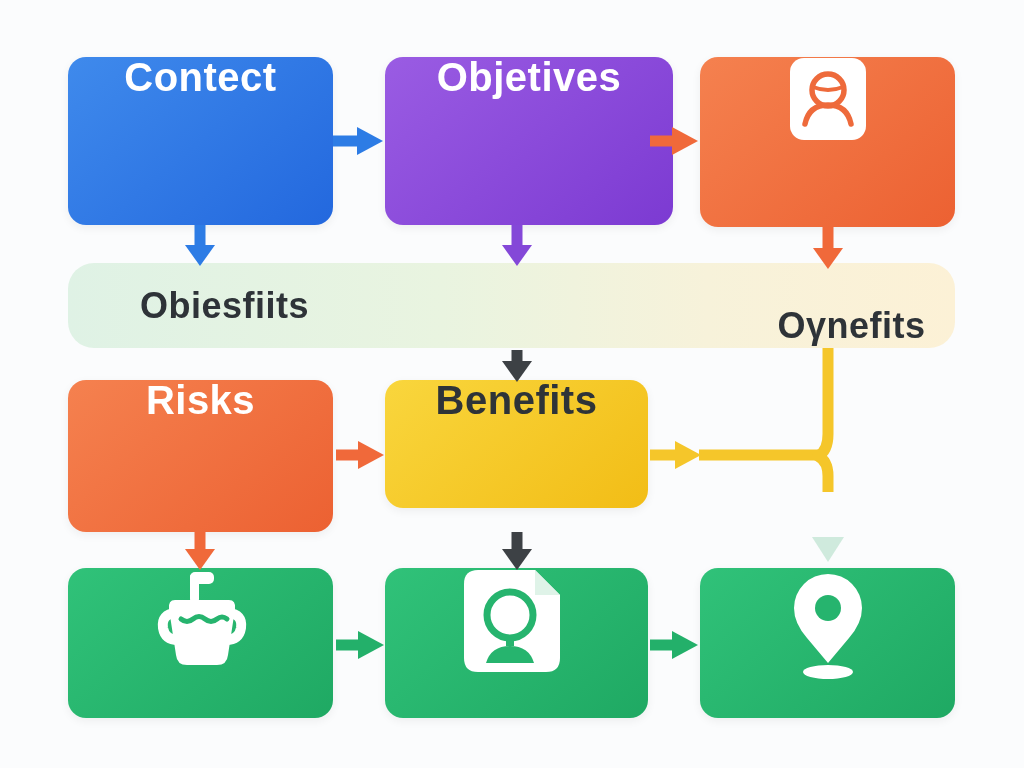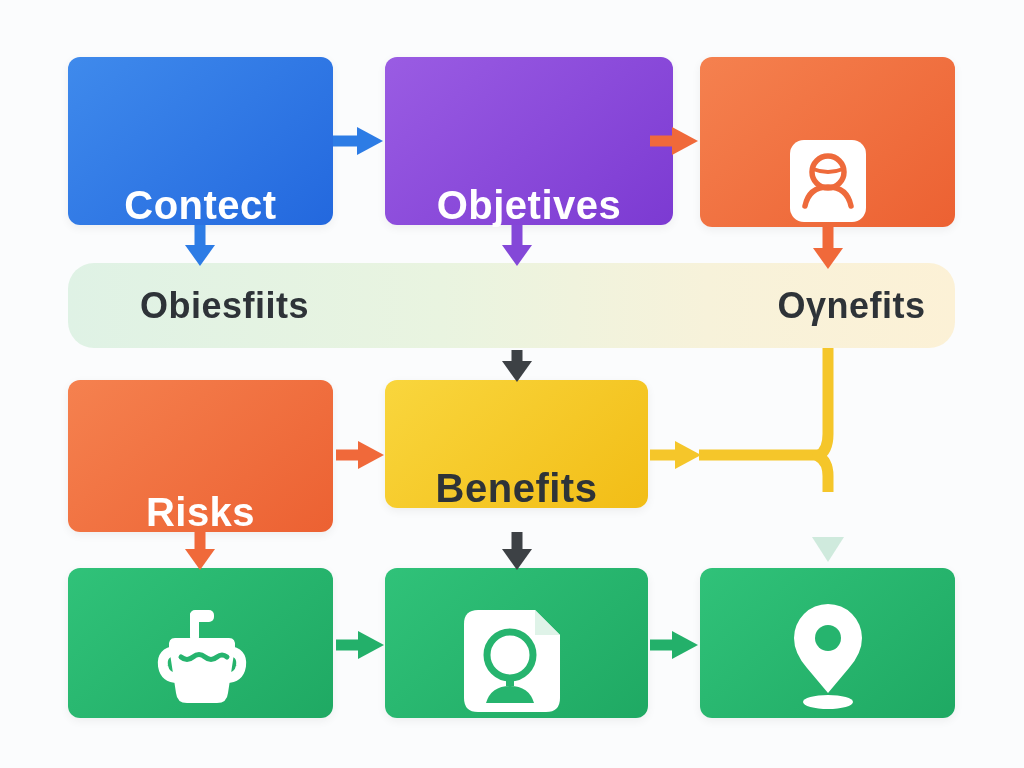--- a/index.html
+++ b/index.html
@@ -2,22 +2,22 @@
 <html><head>
 <meta charset="utf-8">
 <style>
   html,body{margin:0;padding:0;background:#ffffff;}
   #canvas{
     position:relative;width:1024px;height:768px;overflow:hidden;
     background:#fbfcfd;
     font-family:"Liberation Sans", sans-serif;
   }
   .box{
-    position:absolute;border-radius:12px;
-    display:flex;align-items:flex-end;justify-content:center;
+    position:absolute;border-radius:18px;
+    display:flex;align-items:flex-start;justify-content:center;
     box-shadow:0 3px 10px rgba(0,0,0,.06);
   }
   .box .label{font-weight:bold;font-size:40px;letter-spacing:.5px;line-height:1;}
   .light-text{color:#ffffff;}
   .dark-text{color:#2e3338;}
   .box-blue  {background:linear-gradient(140deg,#3f8aec 0%,#2368de 100%);}
   .box-purple{background:linear-gradient(140deg,#9a5ce3 0%,#7c3ad2 100%);}
   .box-orange{background:linear-gradient(140deg,#f5814f 0%,#ec6132 100%);}
   .box-yellow{background:linear-gradient(140deg,#f9d63d 0%,#f2bd16 100%);}
   .box-green {background:linear-gradient(140deg,#30c279 0%,#1fa963 100%);}
@@ -53,21 +53,21 @@
         <rect x="1" y="1" width="76" height="82" rx="14" fill="#ffffff"></rect>
         <circle cx="39" cy="33" r="16" fill="none" stroke="#ee6a3b" stroke-width="5.5"></circle>
         <path d="M24 30 Q39 36 54 30" fill="none" stroke="#ee6a3b" stroke-width="4"></path>
         <path d="M16 67 Q20 48 39 48 Q58 48 62 67" fill="none" stroke="#ee6a3b" stroke-width="5.5" stroke-linecap="round"></path>
       </svg>
     </span>
   </div>
 
   <div id="banner">
     <div class="banner-label" style="left:0;width:265px;">Obiesfiits</div>
-    <div class="banner-label" style="left:632px;width:255px;">Oγnefits</div>
+    <div class="banner-label" style="left:632px;width:255px;margin-top:20px;">Oγnefits</div>
   </div>
 
   <div class="box box-orange" style="left:68px;top:380px;width:265px;height:152px;">
     <span class="label light-text">Risks</span>
   </div>
 
   <div class="box box-yellow" style="left:385px;top:380px;width:263px;height:128px;">
     <span class="label dark-text">Benefits</span>
   </div>
 

